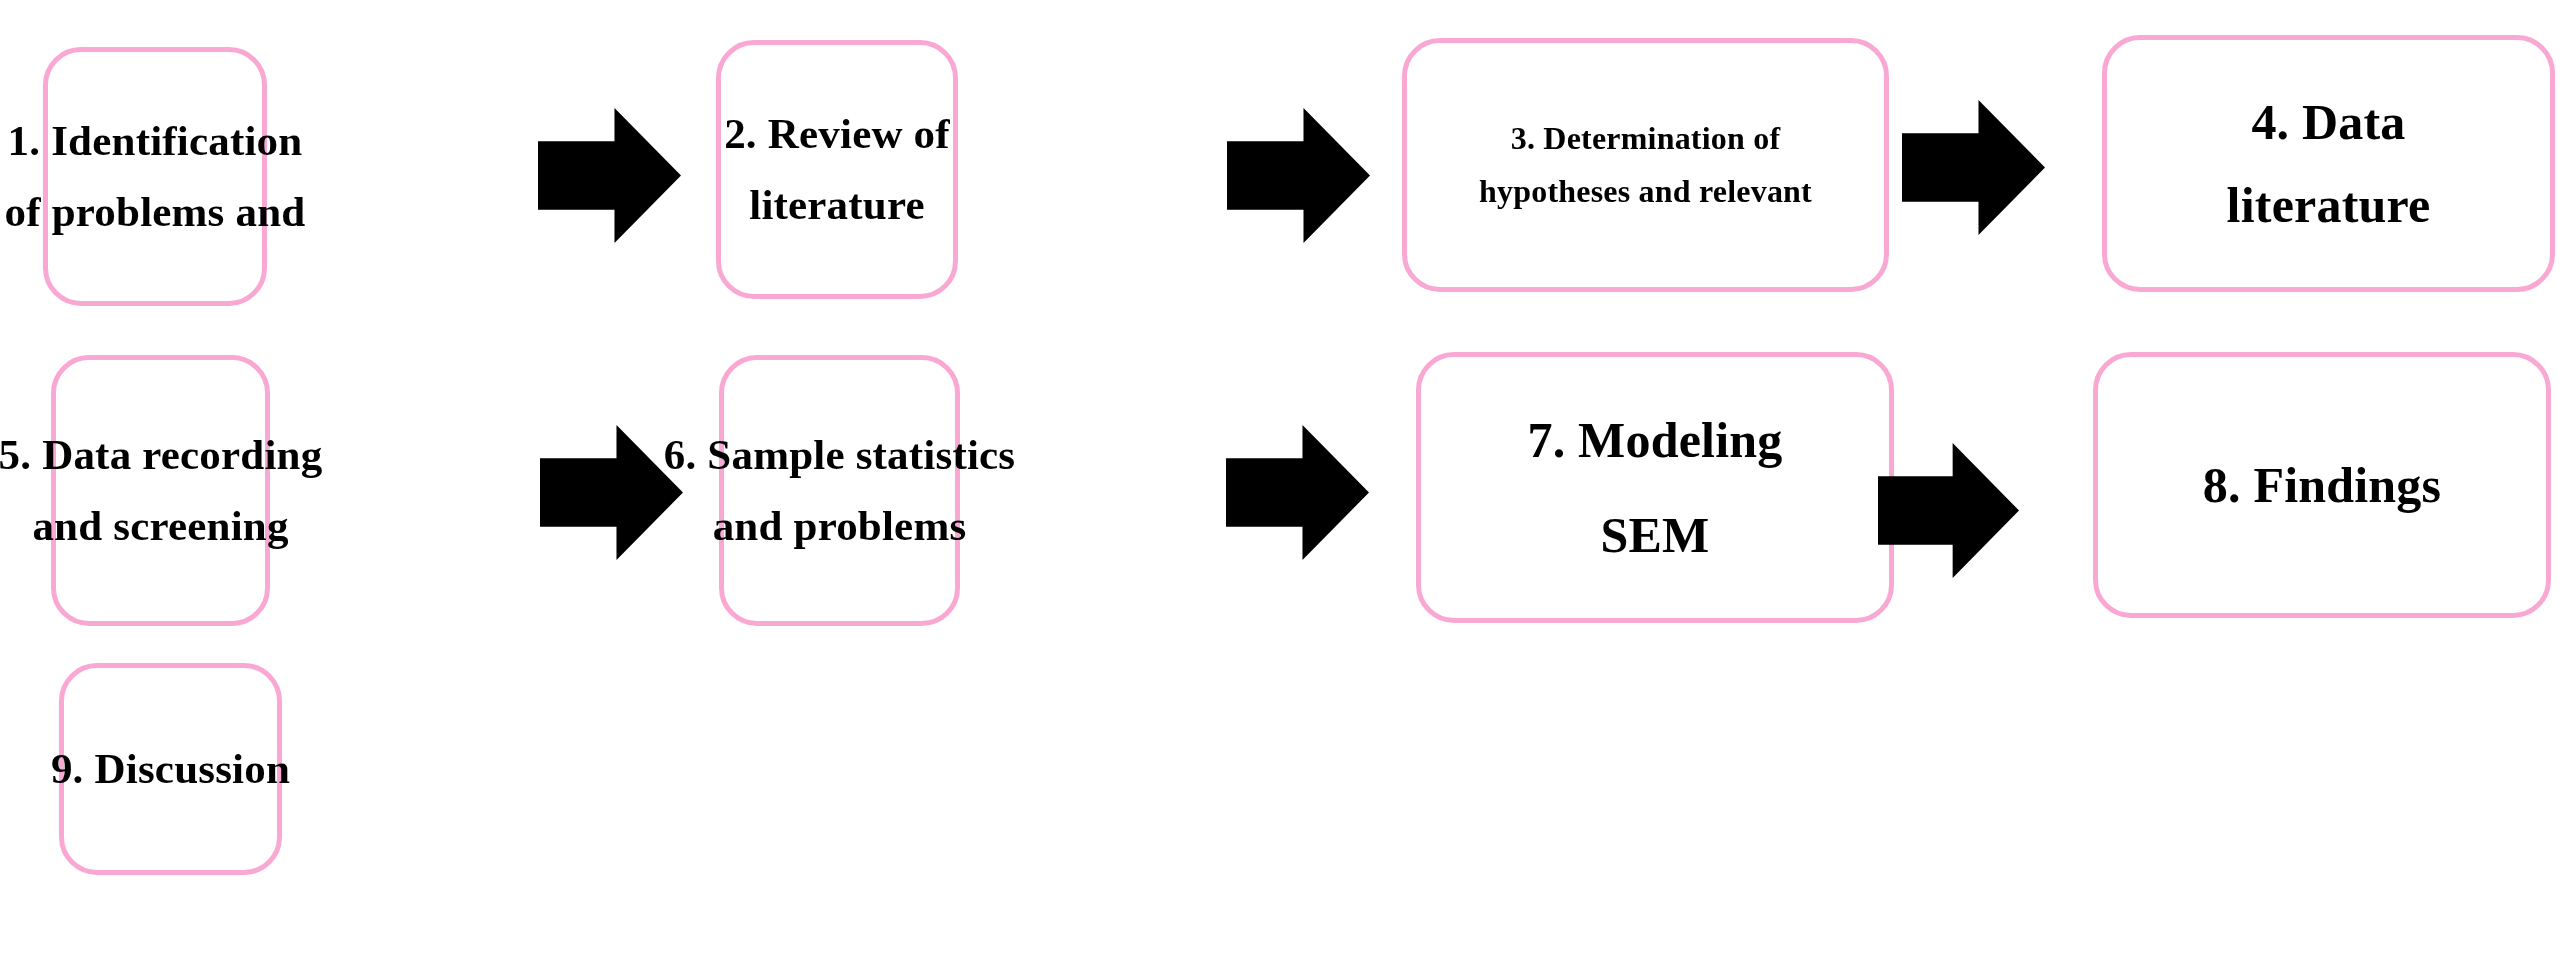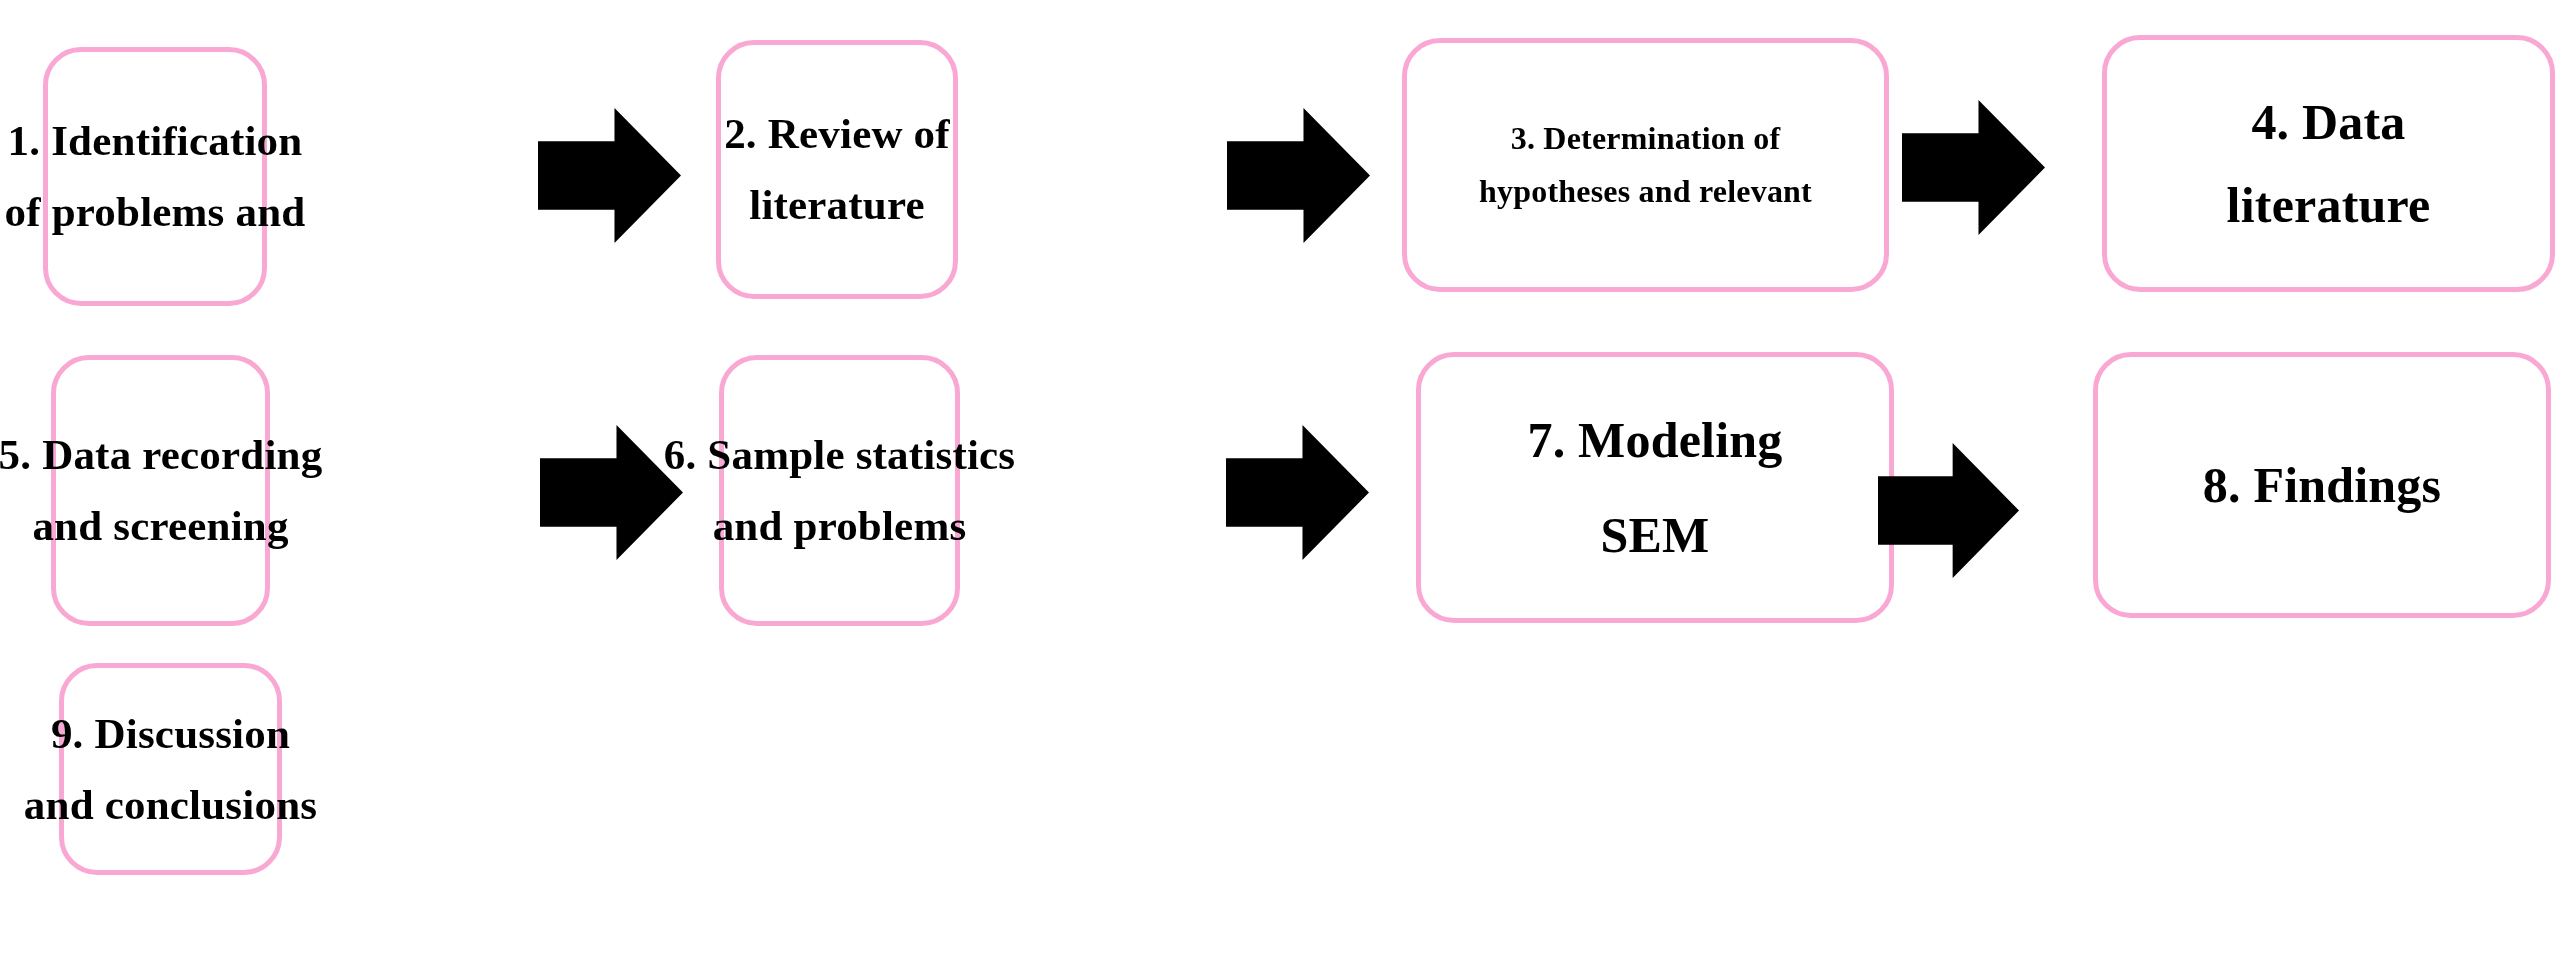--- a/index.html
+++ b/index.html
@@ -124,17 +124,16 @@
       <polygon points="0,40 90,40 90,0 170,81 90,162 90,122 0,122" fill="#000000"></polygon>
     </svg>
   </span>
 
   <div class="node fs-lg" style="left:2069px; top:352px; width:458px; height:266px;">
     <span class="line">8. Findings</span>
   </div>
 
   <div class="node fs-md" style="left:59px; top:663px; width:223px; height:212px;">
     <span class="line">9. Discussion</span>
-    <span class="line">and conclusions</span>
   </div>
 
 </div>
 
 
 </body></html>

